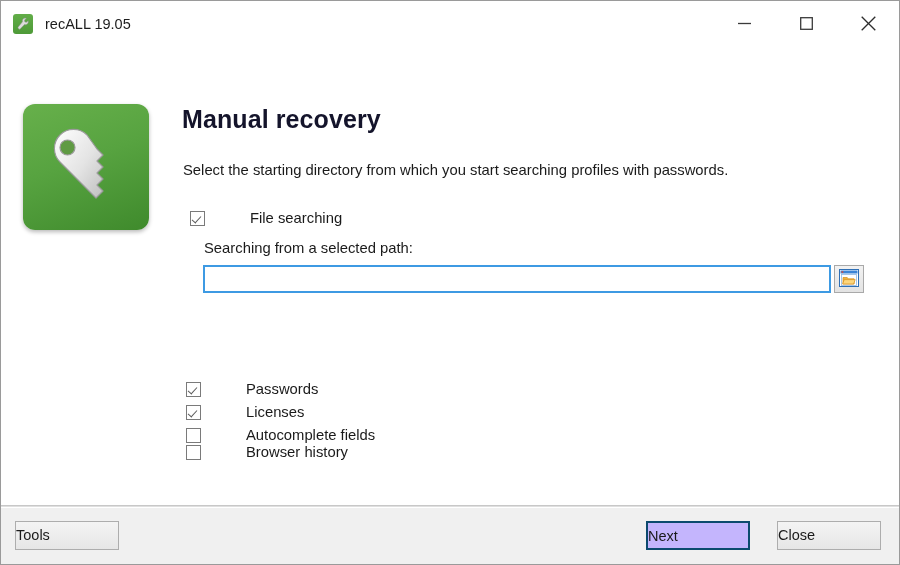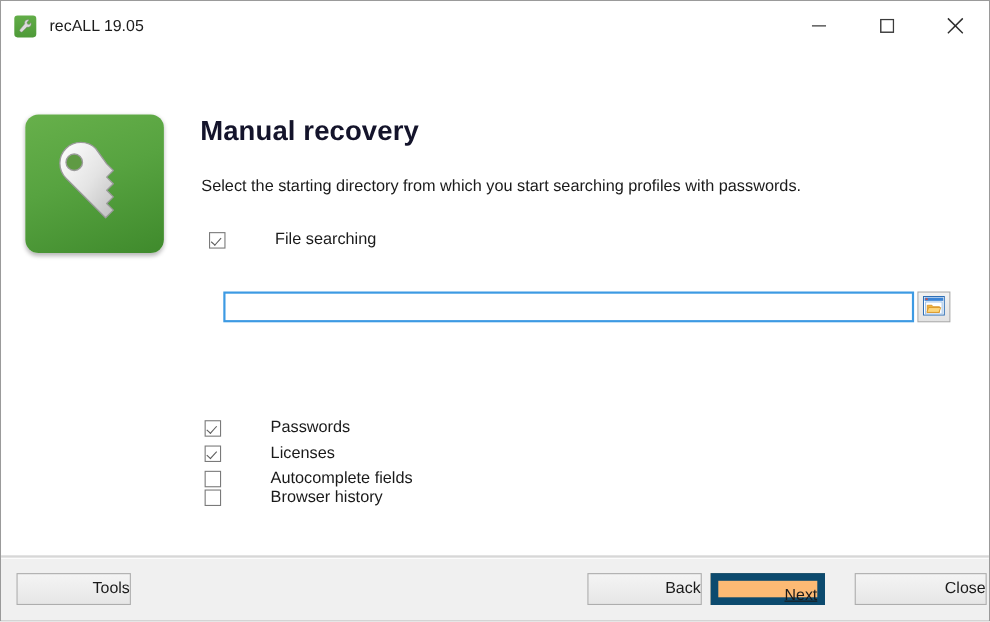--- a/index.html
+++ b/index.html
@@ -215,31 +215,30 @@
     top: 14px;
     height: 29px;
     box-sizing: border-box;
     background: linear-gradient(#f4f4f4, #e6e6e6);
     border: 1px solid #adadad;
     font-family: "Liberation Sans", sans-serif;
     font-size: 14.5px;
     color: #1a1a1a;
     padding: 0;
     line-height: 27px;
-    text-align: right;
+    text-align: left;
   }
   .btn.default {
-    background: #fdba74;
-    border: 7px solid #0c4a6e;
-    text-decoration: underline;
+    background: #c4b5fd;
+    border: 2px solid #0c4a6e;
   }
   #btn-tools  { left: 14px;  width: 104px; }
   #btn-back   { left: 533px; width: 104px; }
   #btn-next   { left: 645px; width: 104px; }
-  #btn-close  { left: 776px; width: 120px; }
+  #btn-close  { left: 776px; width: 104px; }
 </style>
 </head>
 <body>
 
 <div id="window">
 
   <div id="titlebar">
     <div id="titlebar-left">
       <span class="app-icon">
         <svg class="wrench" viewBox="0 0 13 14" xmlns="http://www.w3.org/2000/svg">
@@ -288,20 +287,21 @@
     </div>
 
     <div id="page-title">Manual recovery</div>
     <div id="page-desc">Select the starting directory from which you start searching profiles with passwords.</div>
 
     <div class="cbrow" style="left:189px; top:164px;">
       <span class="cb checked"></span>
       <span class="cblabel">File searching</span>
     </div>
 
+    <div id="label-path">Searching from a selected path:</div>
 
     <input id="path-input" type="text" value="" style="">
 
     <button id="browse-button">
       <span>
         <svg width="20" height="18" viewBox="0 0 20 18" xmlns="http://www.w3.org/2000/svg">
           <rect x="0.5" y="0.5" width="19" height="17" fill="#ffffff" stroke="#2f6fb5"></rect>
           <rect x="1.5" y="1.5" width="17" height="3" fill="#3b84d6"></rect>
           <rect x="2.5" y="2.2" width="1.8" height="1.6" fill="#d94a3d"></rect>
           <rect x="2.5" y="5.5" width="15" height="11" fill="#ffffff" stroke="#8fb8e4" stroke-width="0.8"></rect>
@@ -329,18 +329,17 @@
 
     <div class="cbrow" style="left:185px; top:384px;margin-top:14px;">
       <span class="cb"></span>
       <span class="cblabel">Browser history</span>
     </div>
 
   </div>
 
   <div id="footer">
     <button class="btn" id="btn-tools">Tools</button>
-    <button class="btn" id="btn-back">Back</button>
     <button class="btn default" id="btn-next">Next</button>
     <button class="btn" id="btn-close">Close</button>
   </div>
 
 </div>
 
 </body></html>

